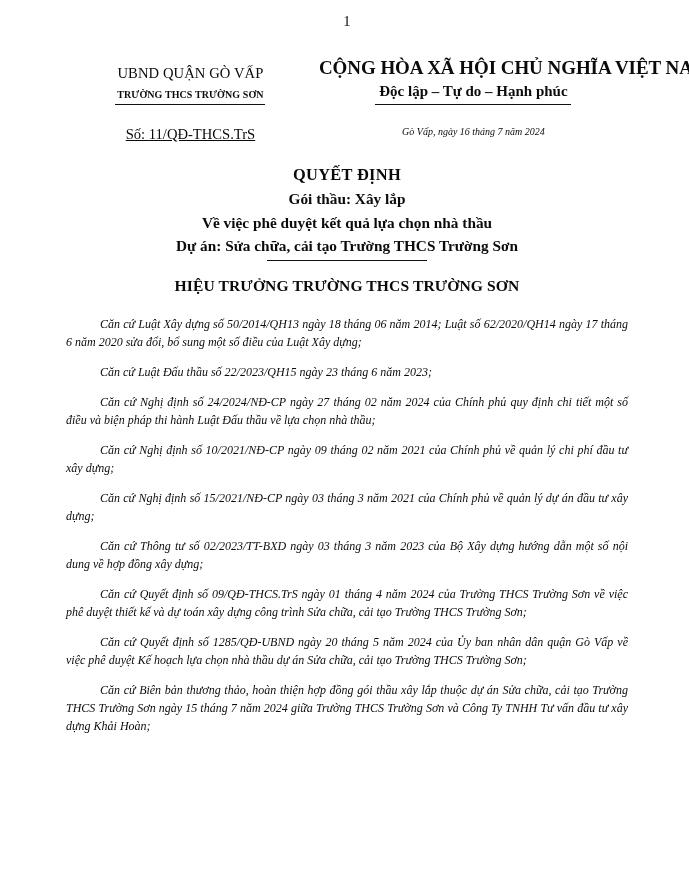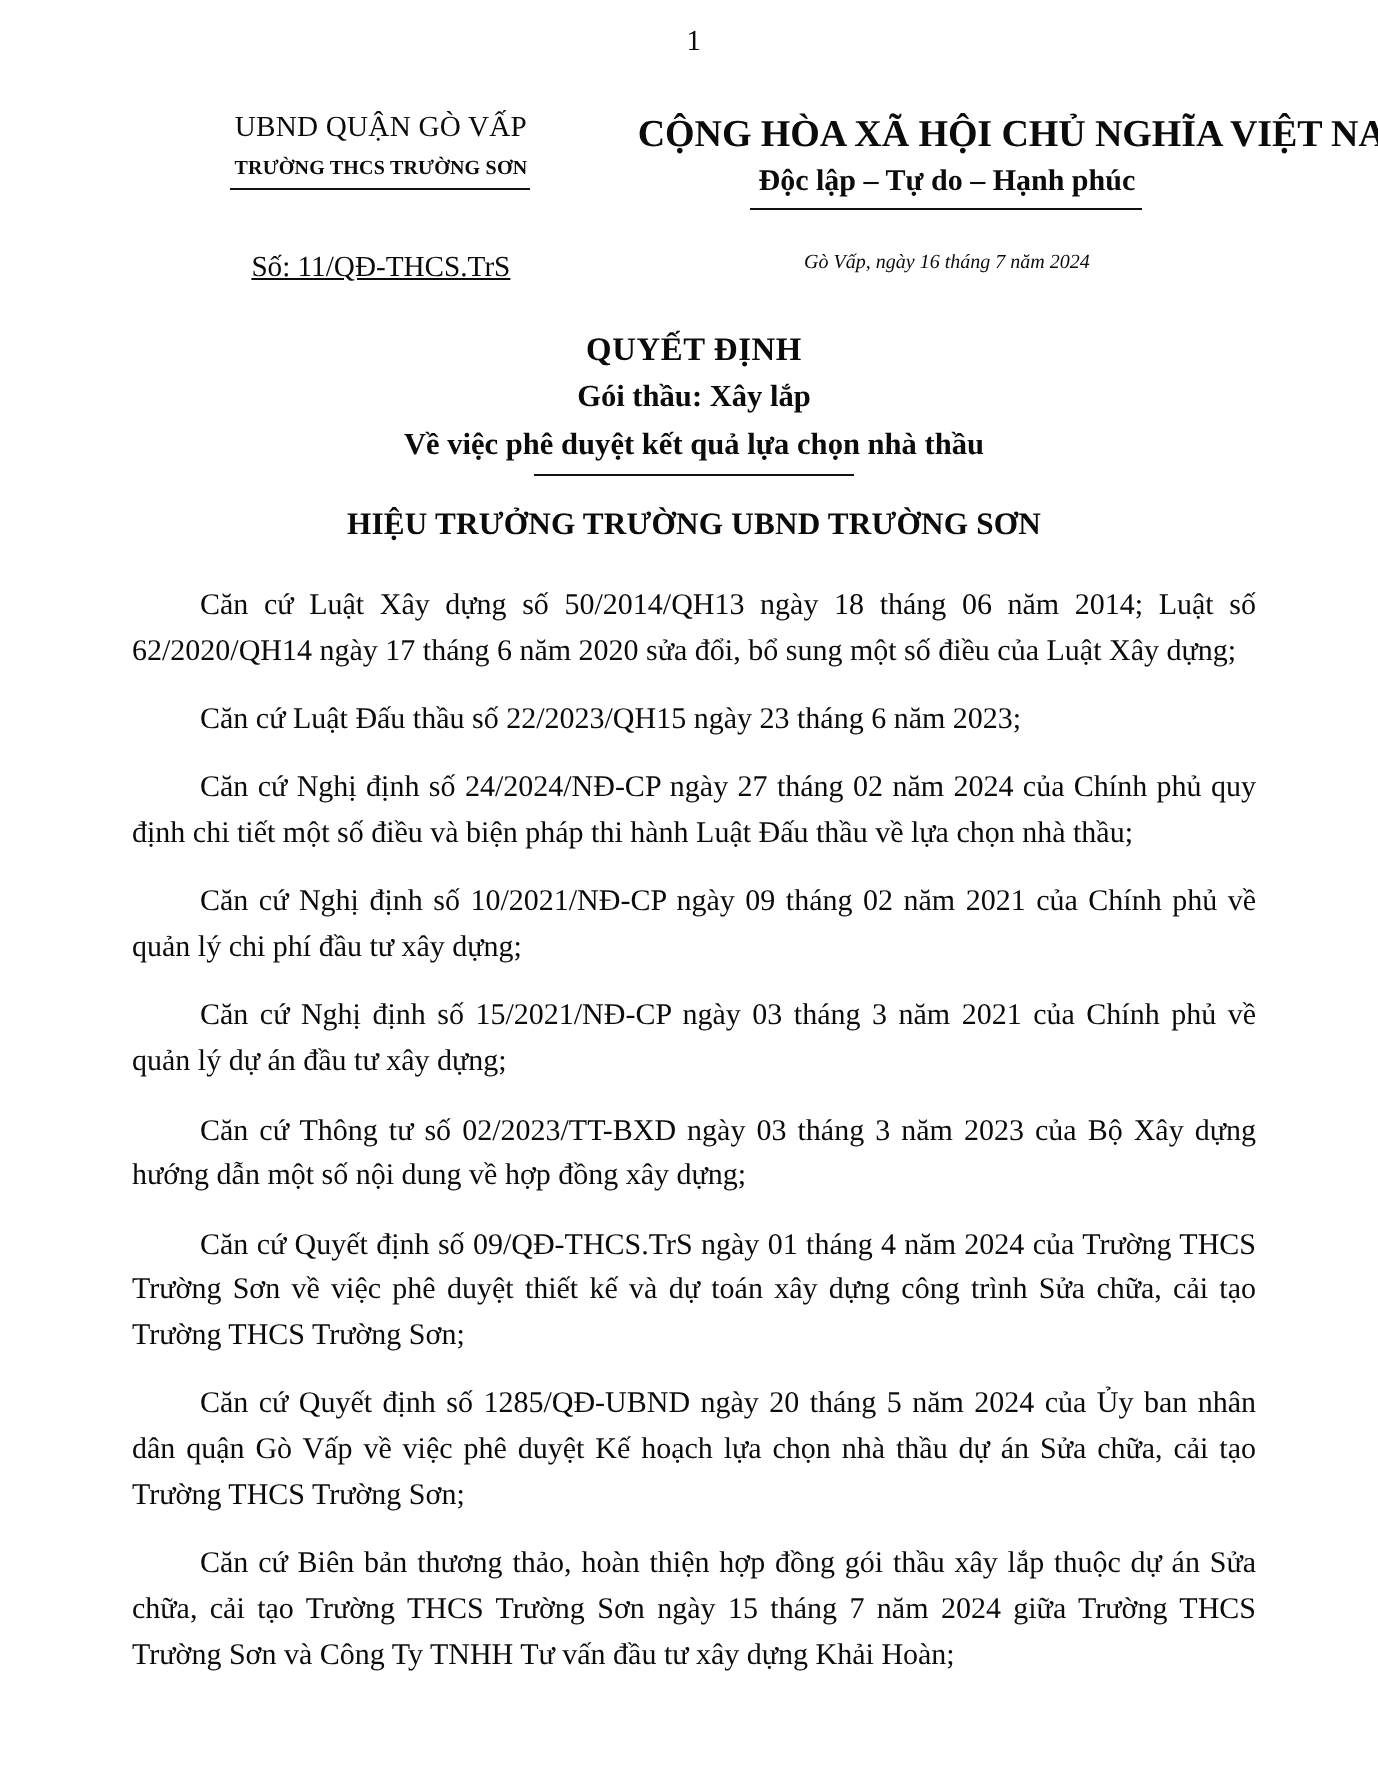--- a/index.html
+++ b/index.html
@@ -29,21 +29,21 @@
     text-align: center;
     font-size: 14.5px;
     line-height: 1;
     padding-top: 14px;
     letter-spacing: .2px;
   }
 
   
   .doc-header {
     display: flex;
-    align-items: flex-start;
+    align-items: flex-end;
     margin-top: 26px;
   }
   .hdr-col-left {
     width: 45%;
     text-align: center;
     padding-right: 4px;
     box-sizing: border-box;
   }
   .hdr-col-right {
     width: 55%;
@@ -131,21 +131,22 @@
     font-weight: bold;
     letter-spacing: .1px;
     margin-top: 16px;
   }
 
   
   .body-block {
     margin-top: 20px;
   }
   .para {
-    font-size: 15px;
+    font-size: 12px;
+    font-style: italic;
     line-height: 1.52;
     text-align: justify;
     text-indent: 34px;
     margin: 0 0 11.5px 0;
     hyphens: none;
   }
   .para:last-child { margin-bottom: 0; }
 </style>
 </head>
 <body>
@@ -173,24 +174,25 @@
 
   <div class="meta-row">
     <div class="meta-left">Số:  11/QĐ-THCS.TrS</div>
     <div class="meta-right">Gò Vấp, ngày  16  tháng  7  năm 2024</div>
   </div>
 
   <div class="title-block">
     <div class="title-main">QUYẾT ĐỊNH</div>
     <div class="title-sub">Gói thầu: Xây lắp</div>
     <div class="title-sub">Về việc phê duyệt kết quả lựa chọn nhà thầu</div>
+    <div class="title-sub">Dự án: Sửa chữa, cải tạo Trường THCS Trường Sơn</div>
     <div class="rule rule-title"></div>
   </div>
 
-  <div class="signer-line">HIỆU TRƯỞNG TRƯỜNG UBND TRƯỜNG SƠN</div>
+  <div class="signer-line">HIỆU TRƯỞNG TRƯỜNG THCS TRƯỜNG SƠN</div>
 
   <div class="body-block">
     <p class="para">Căn cứ Luật Xây dựng số 50/2014/QH13 ngày 18 tháng 06 năm 2014; Luật số 62/2020/QH14 ngày 17 tháng 6 năm 2020 sửa đổi, bổ sung một số điều của Luật Xây dựng;</p>
     <p class="para">Căn cứ Luật Đấu thầu số 22/2023/QH15 ngày 23 tháng 6 năm 2023;</p>
     <p class="para">Căn cứ Nghị định số 24/2024/NĐ-CP ngày 27 tháng 02 năm 2024 của Chính phủ quy định chi tiết một số điều và biện pháp thi hành Luật Đấu thầu về lựa chọn nhà thầu;</p>
     <p class="para">Căn cứ Nghị định số 10/2021/NĐ-CP ngày 09 tháng 02 năm 2021 của Chính phủ về quản lý chi phí đầu tư xây dựng;</p>
     <p class="para">Căn cứ Nghị định số 15/2021/NĐ-CP ngày 03 tháng 3 năm 2021 của Chính phủ về quản lý dự án đầu tư xây dựng;</p>
     <p class="para">Căn cứ Thông tư số 02/2023/TT-BXD ngày 03 tháng 3 năm 2023 của Bộ Xây dựng hướng dẫn một số nội dung về hợp đồng xây dựng;</p>
     <p class="para">Căn cứ Quyết định số 09/QĐ-THCS.TrS ngày 01 tháng 4 năm 2024 của Trường THCS Trường Sơn về việc phê duyệt thiết kế và dự toán xây dựng công trình Sửa chữa, cải tạo Trường THCS Trường Sơn;</p>
     <p class="para">Căn cứ Quyết định số 1285/QĐ-UBND ngày 20 tháng 5 năm 2024 của Ủy ban nhân dân quận Gò Vấp về việc phê duyệt Kế hoạch lựa chọn nhà thầu dự án Sửa chữa, cải tạo Trường THCS Trường Sơn;</p>

